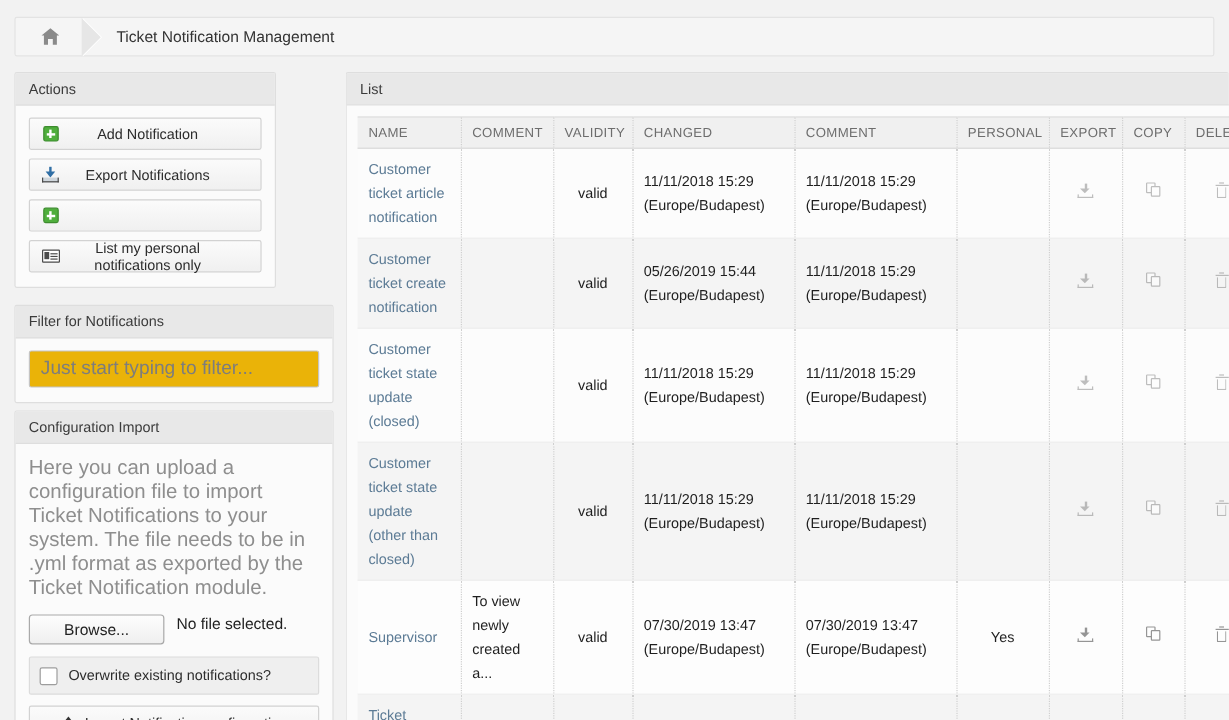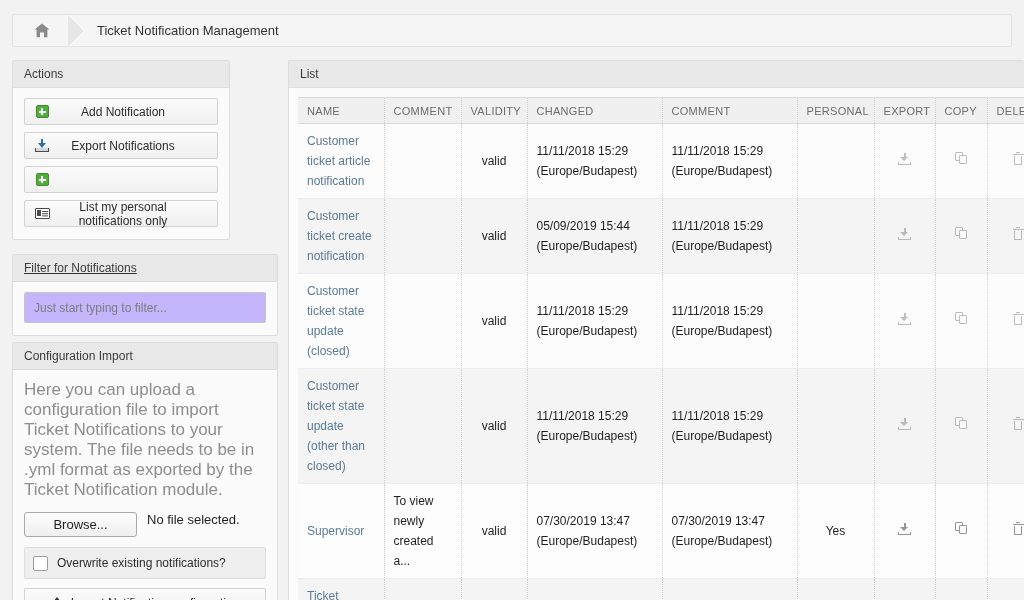--- a/index.html
+++ b/index.html
@@ -134,30 +134,30 @@
   }
   .ico-list::before {
     content:""; position:absolute; left:1px; top:1px; width:4px; height:6px; background:#4a4a4a;
   }
   .ico-list::after {
     content:""; position:absolute; left:6.5px; top:1.5px; width:5.5px; height:1.2px;
     background:#4a4a4a;
     box-shadow: 0 2.2px 0 #4a4a4a, 0 4.4px 0 #4a4a4a;
   }
 
-  #filter-widget { margin-top: 14px; width: 266px; text-decoration: underline; }
+  #filter-widget { margin-top: 14px; width: 266px; }
   #filter-input {
     width: 100%; height: 31px;
     border: 1px solid #c4c4c4;
     border-radius: 2px;
     padding: 12px 9px;
     font-family: "Liberation Sans", sans-serif;
-    font-size: 12px;
+    font-size: 16px;
     color: #333;
-    background: #c4b5fd;
+    background: #eab308;
   }
   #filter-input::placeholder { color: #7d7d7d; }
 
   #import-widget { margin-top: 6px; width: 266px; }
   #import-help {
     color: #8e8e8e; font-size: 17px; line-height: 20px;
     margin: 0 0 12px 0;
   }
   #file-row { display: flex; align-items: flex-start; margin-bottom: 10px; }
   #browse-btn {
@@ -418,21 +418,21 @@
               <td>11/11/2018 15:29 (Europe/Budapest)</td>
               <td class="c-center"></td>
               <td class="c-center"><span><span class="ri ri-download"><span class="s"></span><span class="h"></span><span class="t"></span></span></span></td>
               <td class="c-center"><span><span class="ri ri-copy"><span class="b"></span><span class="f"></span></span></span></td>
               <td class="c-center"><span><span class="ri ri-trash"><span class="hdl"></span><span class="lid"></span><span class="can"></span></span></span></td>
             </tr>
             <tr class="alt">
               <td class="c-name"><a>Customer ticket create notification</a></td>
               <td class="c-comment"></td>
               <td class="c-center">valid</td>
-              <td>05/09/2019 15:44 (Europe/Budapest)</td>
+              <td>05/26/2019 15:44 (Europe/Budapest)</td>
               <td>11/11/2018 15:29 (Europe/Budapest)</td>
               <td class="c-center"></td>
               <td class="c-center"><span><span class="ri ri-download"><span class="s"></span><span class="h"></span><span class="t"></span></span></span></td>
               <td class="c-center"><span><span class="ri ri-copy"><span class="b"></span><span class="f"></span></span></span></td>
               <td class="c-center"><span><span class="ri ri-trash"><span class="hdl"></span><span class="lid"></span><span class="can"></span></span></span></td>
             </tr>
             <tr class="plain">
               <td class="c-name"><a>Customer ticket state update (closed)</a></td>
               <td class="c-comment"></td>
               <td class="c-center">valid</td>

